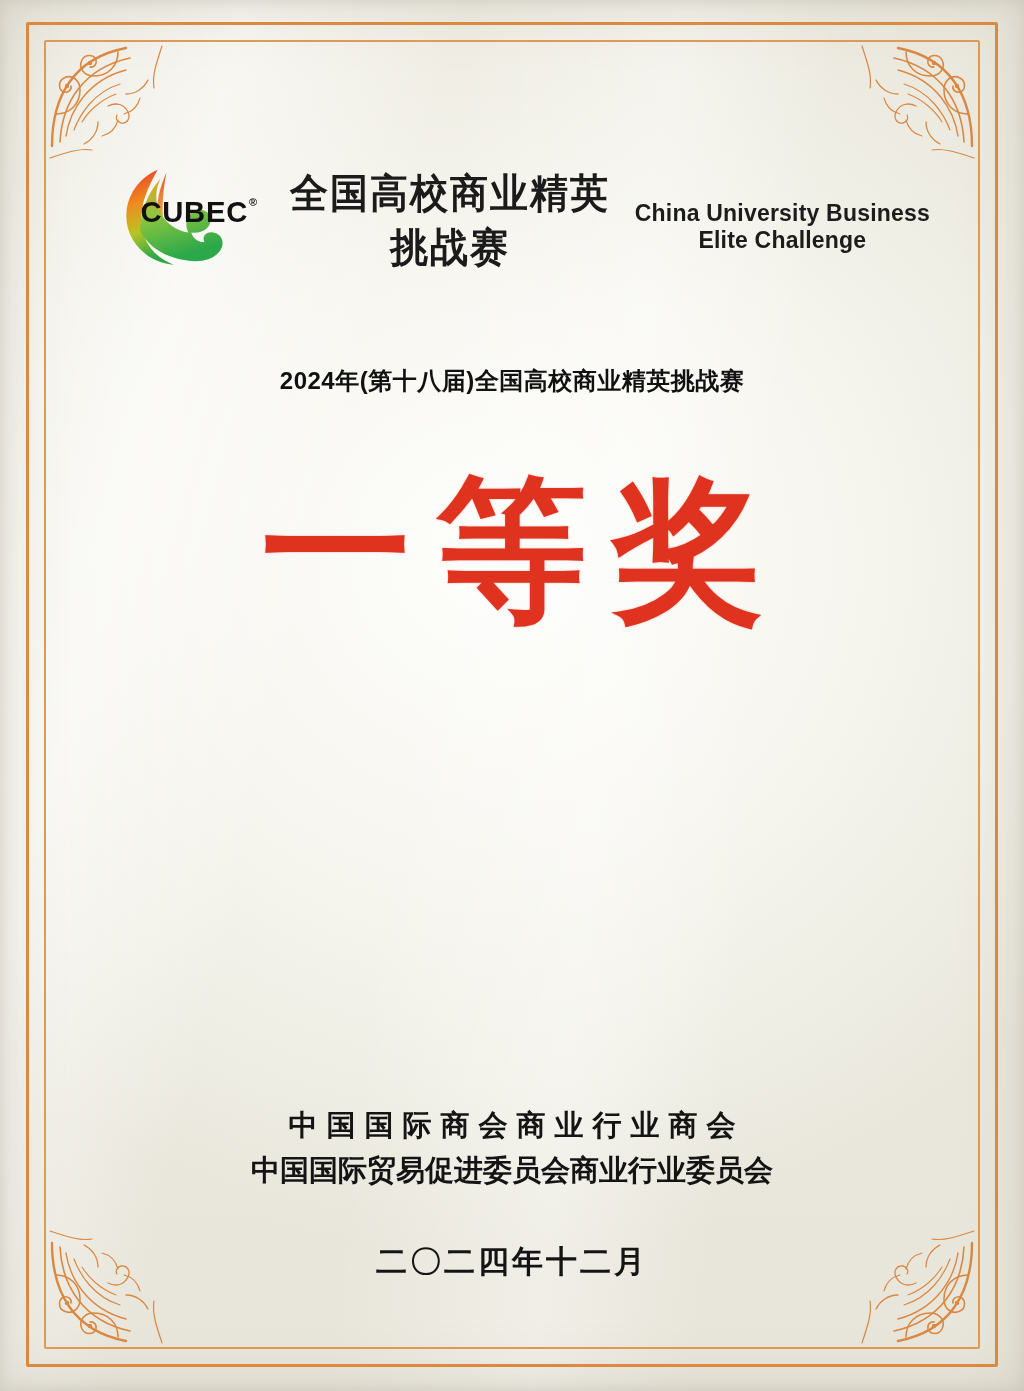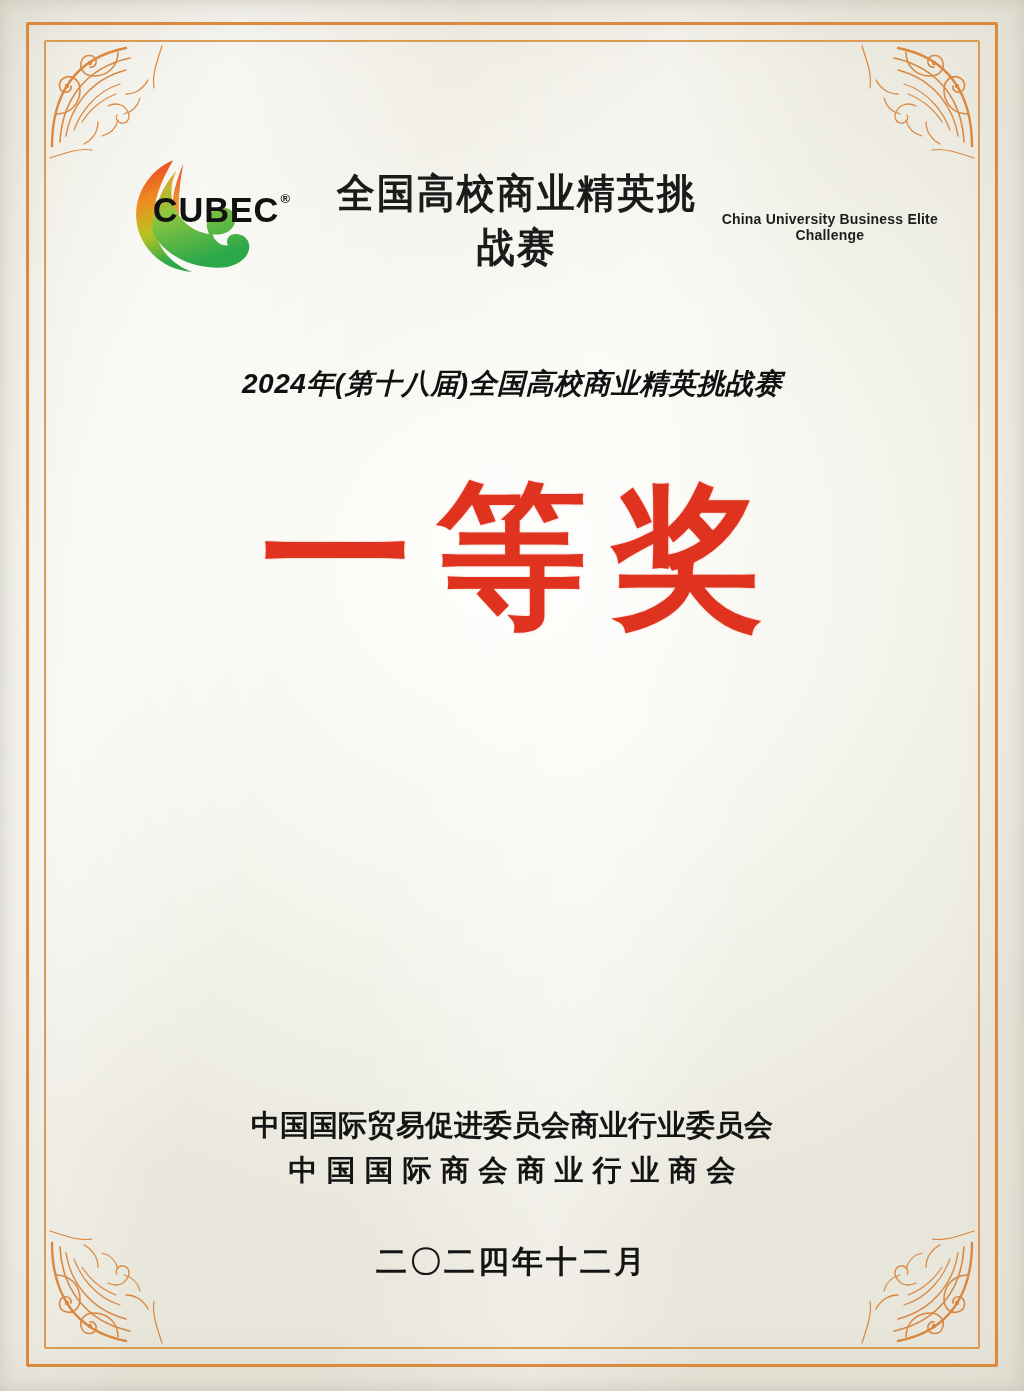--- a/index.html
+++ b/index.html
@@ -110,38 +110,37 @@
     font-weight: bold;
     font-size: 38px;
     letter-spacing: 2px;
     color: #1b1b1b;
     transform: scaleY(1.06);
   }
   .logo-en {
     margin-top: 7px;
     font-family: "Liberation Sans", sans-serif;
     font-weight: bold;
-    font-size: 14px;
+    font-size: 23px;
     letter-spacing: 0.2px;
     color: #1c1c1c;
   }
 
   
   .title {
     margin-top: 56px;
     font-family: "Liberation Sans", sans-serif;
     font-weight: bold;
     color: #111111;
   }
   .title-line {
-    font-size: 28px;
+    font-size: 24px;
     line-height: 1.42;
     letter-spacing: 0.5px;
     white-space: nowrap;
-    font-style: italic;
   }
 
   
   .award {
     margin-top: 78px;
     font-family: "Liberation Serif", "DejaVu Serif", serif;
     font-weight: bold;
     font-size: 150px;
     line-height: 1;
     letter-spacing: 26px;
@@ -319,22 +318,22 @@
       <div class="logo-en">China University Business Elite Challenge</div>
     </div>
 
     <div class="title">
       <div class="title-line">2024年(第十八届)全国高校商业精英挑战赛</div>
     </div>
 
     <div class="award">一等奖</div>
 
     <div class="issuers">
+      <div class="issuer-line sp2">中国国际商会商业行业商会</div>
       <div class="issuer-line sp1">中国国际贸易促进委员会商业行业委员会</div>
-      <div class="issuer-line sp2">中国国际商会商业行业商会</div>
     </div>
 
     <div class="footer">
       <span>二〇二四年十二月</span>
     </div>
 
   </div>
 </div>
 
 </body></html>

